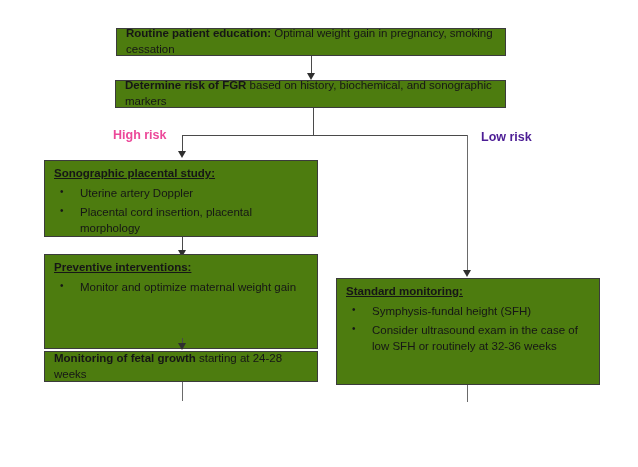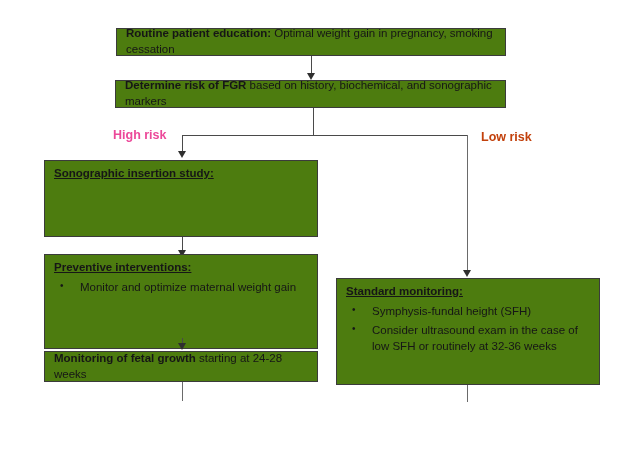--- a/index.html
+++ b/index.html
@@ -93,21 +93,21 @@
   }
 
   
   .risk-label {
     position: absolute;
     font-size: 12.5px;
     font-weight: bold;
     white-space: nowrap;
   }
   .risk-high { color: #ec4899; }
-  .risk-low  { color: #c2410c; }
+  .risk-low  { color: #4c1d95; }
 </style>
 </head>
 <body>
 
 <div id="canvas">
 
   <div class="box single" style="left:116px; top:28px; width:390px; height:28px;">
     <div class="inner">
       <span class="hdr-bold">Routine patient education:</span><span> Optimal weight gain in pregnancy, smoking cessation</span>
     </div>
@@ -128,21 +128,25 @@
   <div class="vline" style="left:182px; top:135px; height:17px;"></div>
   <div class="arrowhead" style="left:178px; top:151px;"></div>
 
   <div class="vline thin" style="left:467px; top:135px; height:136px;"></div>
   <div class="arrowhead" style="left:463px; top:270px;"></div>
 
   <div class="risk-label risk-high" style="left:113px; top:128px;">High risk</div>
   <div class="risk-label risk-low" style="left:481px; top:130px;">Low risk</div>
 
   <div class="box" style="left:44px; top:160px; width:274px; height:77px;">
-    <span class="hdr-bold-u">Sonographic insertion study:</span>
+    <span class="hdr-bold-u">Sonographic placental study:</span>
+    <ul class="bullets">
+      <li>Uterine artery Doppler</li>
+      <li>Placental cord insertion, placental morphology</li>
+    </ul>
   </div>
 
   <div class="vline" style="left:182px; top:237px; height:14px;"></div>
   <div class="arrowhead" style="left:178px; top:250px;"></div>
 
   <div class="box" style="left:44px; top:254px; width:274px; height:95px;">
     <span class="hdr-bold-u">Preventive interventions:</span>
     <ul class="bullets">
       <li>Monitor and optimize maternal weight gain</li>
     </ul>

